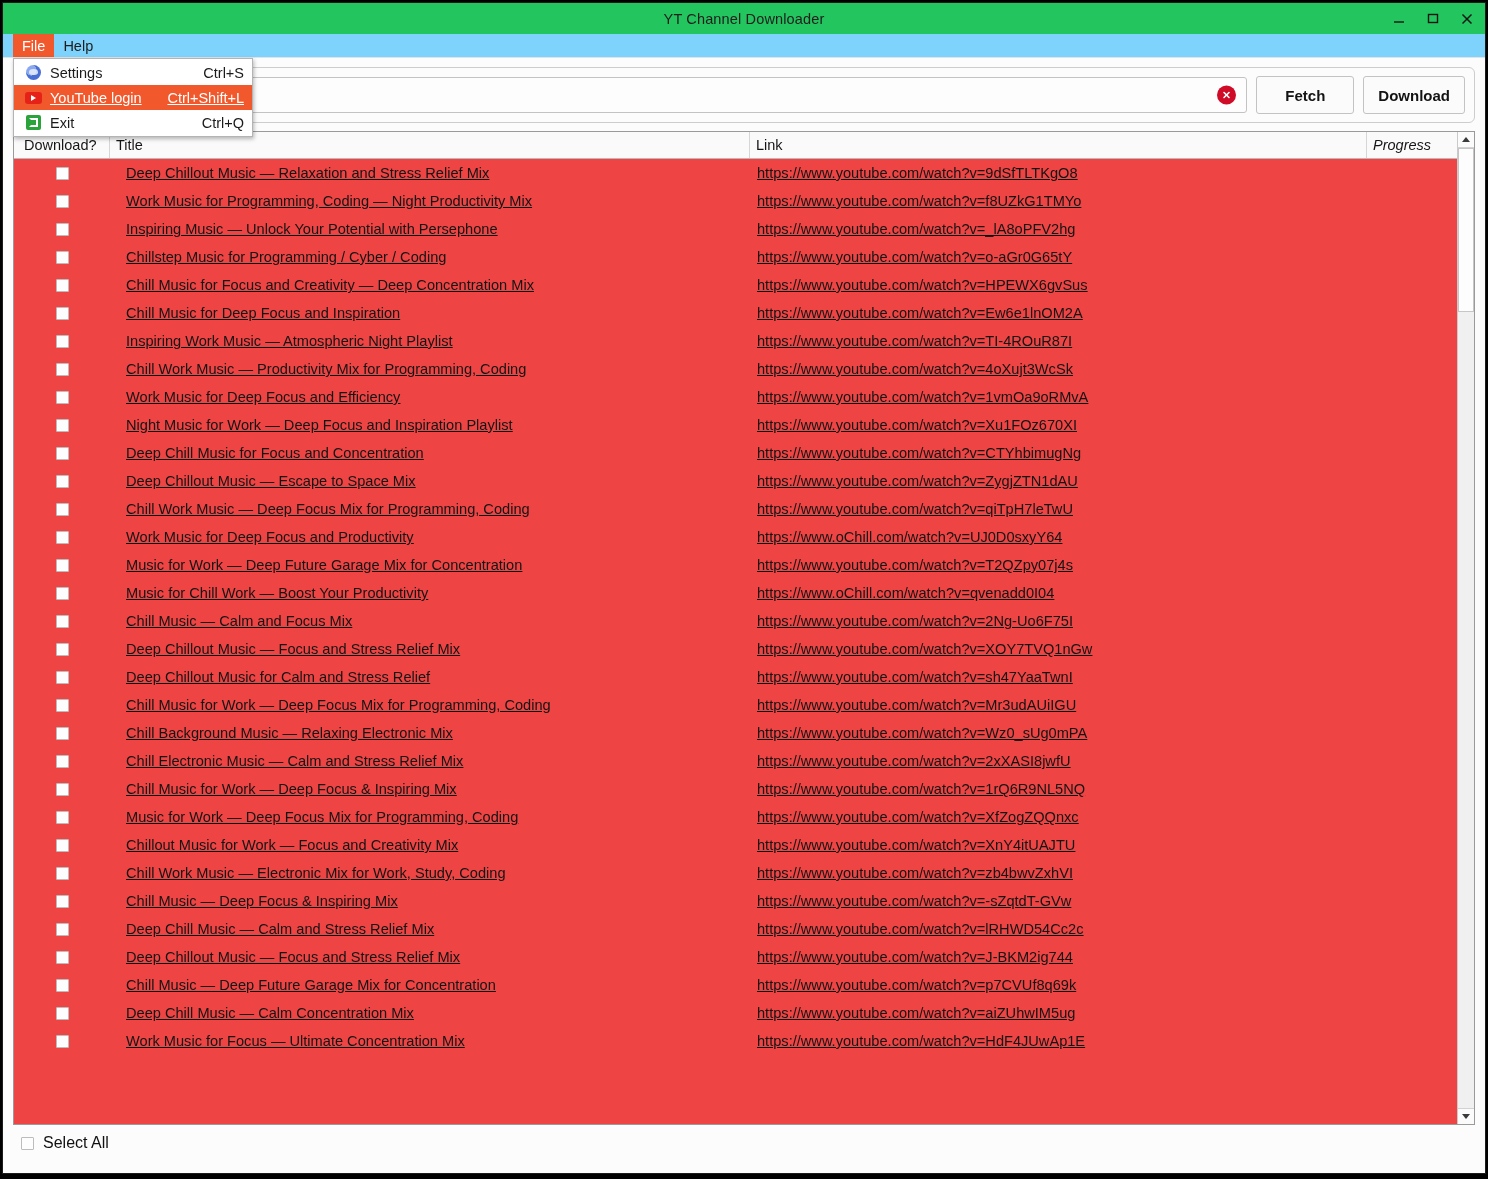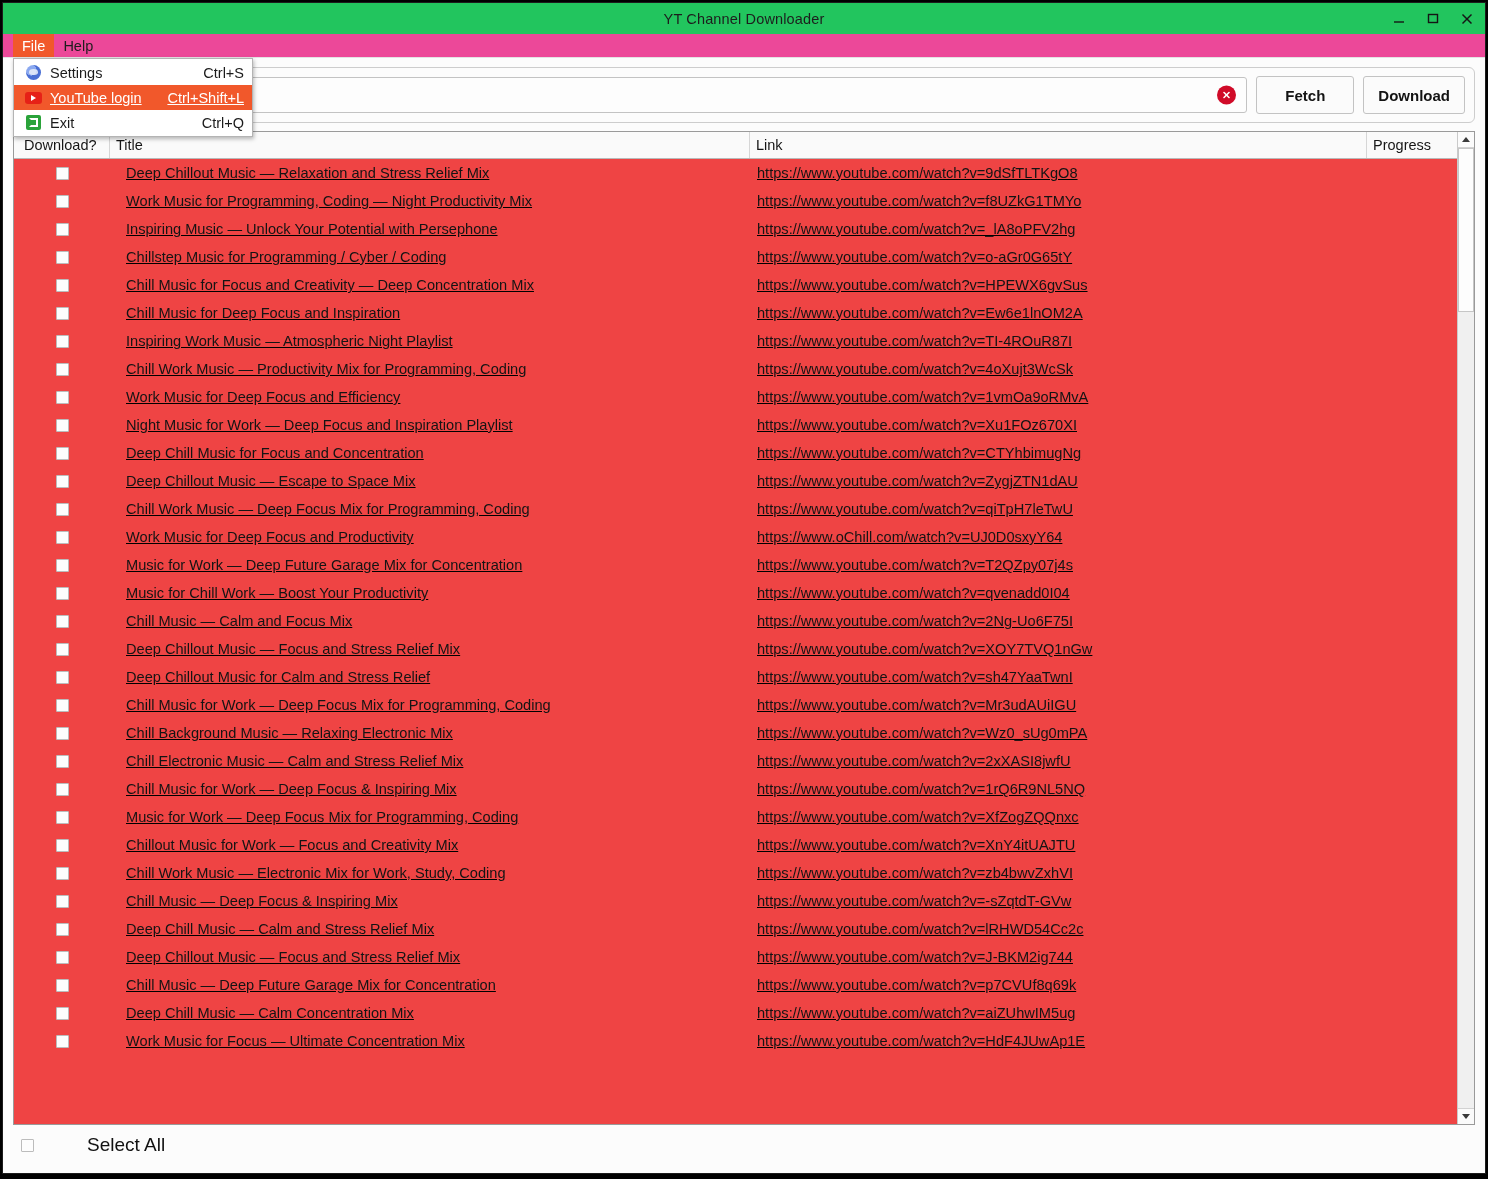--- a/index.html
+++ b/index.html
@@ -42,21 +42,21 @@
   }
   .win-btn {
     width: 20px; height: 20px;
     display: flex; align-items: center; justify-content: center;
     color: #151515;
   }
   .win-btn svg { display: block; }
   
   .menubar {
     height: 24px;
-    background: #ec4899;
+    background: #7dd3fc;
     display: flex;
     align-items: stretch;
     border-bottom: 1px solid #e3e3e3;
     padding-left: 10px;
     flex: 0 0 auto;
     position: relative;
     z-index: 30;
   }
   .menu-item {
     padding: 0 9px;
@@ -229,21 +229,21 @@
     color: #161616;
     display: flex;
     align-items: center;
     padding-left: 6px;
     border-right: 1px solid #d6d6d6;
     height: 100%;
   }
   .th.c-dl   { width: 96px; justify-content: flex-start; padding-left: 10px; }
   .th.c-ti   { width: 640px; }
   .th.c-li   { flex: 1 1 auto; }
-  .th.c-pr   { width: 90px; border-right: none; }
+  .th.c-pr   { width: 90px; border-right: none; font-style: italic; }
   .tbody {
     flex: 1 1 auto;
     overflow: hidden;
   }
   .trow {
     display: flex;
     align-items: center;
     height: 28px;
     text-decoration: underline;
   }
@@ -305,23 +305,22 @@
     padding: 9px 10px 0 18px;
     flex: 0 0 auto;
     height: 48px;
   }
   .selall {
     display: flex;
     align-items: center;
     gap: 9px;
   }
   .selall-label {
-    font-size: 19px;
+    font-size: 16px;
     color: #111111;
-    margin-left: 44px;
   }
 </style>
 </head>
 <body>
 
 <div class="window">
 
   <div class="titlebar">
     <div class="titlebar-text">YT Channel Downloader</div>
     <div class="win-controls">
@@ -517,21 +516,21 @@
               </div>
               <div class="td c-ti">Music for Work — Deep Future Garage Mix for Concentration</div>
               <div class="td c-li">https://www.youtube.com/watch?v=T2QZpy07j4s</div>
               <div class="td c-pr"></div>
             </div>
             <div class="trow">
               <div class="td c-dl">
                 <span class="cbox"></span>
               </div>
               <div class="td c-ti">Music for Chill Work — Boost Your Productivity</div>
-              <div class="td c-li">https://www.youtube.com/watch?v=qvenadd0I04</div>
+              <div class="td c-li">https://www.oChill.com/watch?v=qvenadd0I04</div>
               <div class="td c-pr"></div>
             </div>
             <div class="trow">
               <div class="td c-dl">
                 <span class="cbox"></span>
               </div>
               <div class="td c-ti">Chill Music —  Calm and Focus Mix</div>
               <div class="td c-li">https://www.youtube.com/watch?v=2Ng-Uo6F75I</div>
               <div class="td c-pr"></div>
             </div>

